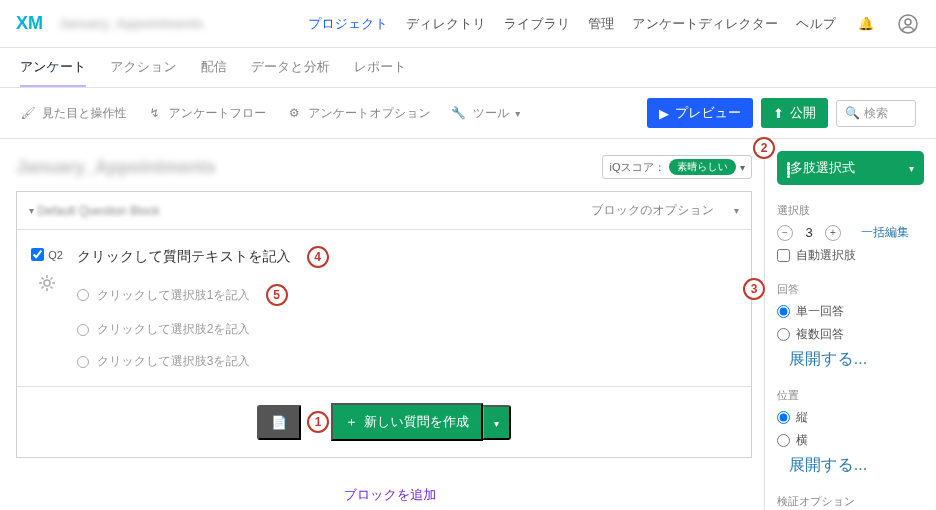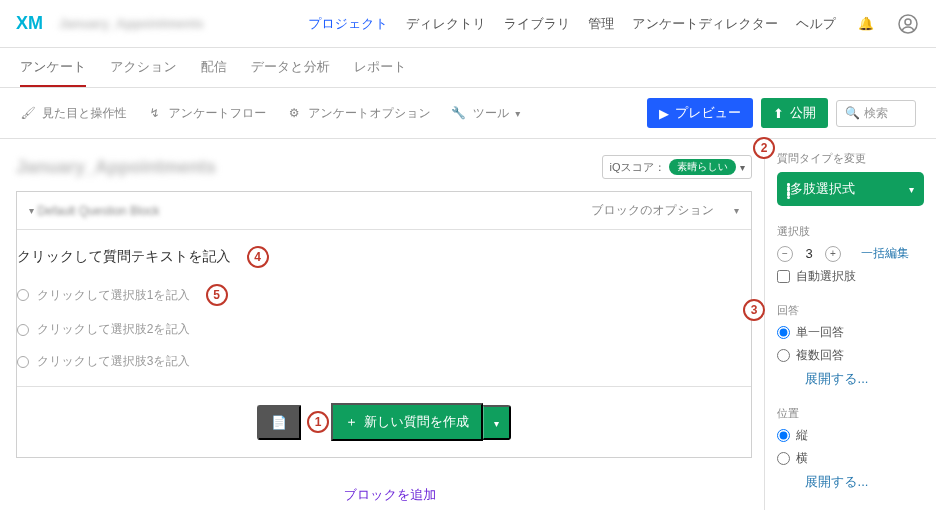--- a/index.html
+++ b/index.html
@@ -6,21 +6,21 @@
 body { font-family: -apple-system, BlinkMacSystemFont, "Segoe UI", sans-serif; font-size: 13px; color: #333; background: #fff; width: 936px; }
 .header { display: flex; align-items: center; height: 48px; border-bottom: 1px solid #e0e0e0; padding: 0 16px; }
 .logo { font-weight: 700; font-size: 18px; color: #00b4d8; margin-right: 16px; }
 .proj-name { color: #bbb; font-weight: 600; filter: blur(3px); flex: none; }
 .nav-main { display: flex; margin-left: auto; align-items: center; gap: 18px; justify-content: flex-end; }
 .nav-main a { color: #555; text-decoration: none; font-size: 13px; }
 .nav-main a.active { color: #1e5eff; }
 .icon-btn { width: 24px; height: 24px; display: inline-flex; align-items: center; justify-content: center; color: #888; cursor: pointer; }
 .subnav { display: flex; gap: 24px; padding: 10px 20px 0; border-bottom: 1px solid #e0e0e0; height: 40px; }
 .subnav a { color: #888; text-decoration: none; padding-bottom: 10px; font-size: 13px; }
-.subnav a.active { color: #737373; border-bottom: 2px solid #b91c1c; }
+.subnav a.active { color: #0f172a; border-bottom: 2px solid #c4b5fd; }
 .toolbar { display: flex; align-items: center; padding: 10px 20px; gap: 20px; border-bottom: 1px solid #e0e0e0; }
 .tool { display: inline-flex; align-items: center; gap: 6px; color: #888; font-size: 12px; cursor: pointer; }
 .tool-icon { width: 16px; height: 16px; display: inline-flex; align-items: center; justify-content: center; }
 .toolbar-right { margin-left: auto; display: flex; gap: 8px; align-items: center; }
 .btn { display: inline-flex; align-items: center; gap: 6px; padding: 6px 12px; border-radius: 3px; font-size: 13px; cursor: pointer; border: none; color: #fff; }
 .btn-preview { background: #1e5eff; }
 .btn-publish { background: #0f9f5e; }
 .search-box { border: 1px solid #ccc; border-radius: 3px; padding: 4px 8px; display: inline-flex; align-items: center; gap: 4px; width: 80px; color: #999; font-size: 12px; }
 .content { display: flex; }
 .main { flex: 1; padding: 16px 0 16px 16px; }
@@ -56,21 +56,21 @@
 .list-icon-line { width: 10px; height: 2px; background: #fff; display: block; }
 .list-icon-row { display: flex; gap: 2px; align-items: center; }
 .stepper { display: flex; align-items: center; gap: 6px; }
 .step-btn { width: 16px; height: 16px; border: 1px solid #aaa; border-radius: 50%; display: inline-flex; align-items: center; justify-content: center; font-size: 10px; color: #666; cursor: pointer; }
 .step-val { width: 20px; text-align: center; font-size: 13px; }
 .link { color: #2a7ab0; font-size: 12px; cursor: pointer; margin-left: 14px; }
 .cb { display: flex; align-items: center; gap: 6px; font-size: 12px; color: #555; margin-top: 6px; }
 .cb input { width: 13px; height: 13px; }
 .radio-opt { display: flex; align-items: center; gap: 6px; font-size: 12px; color: #555; margin-bottom: 6px; }
 .radio-opt input { width: 13px; height: 13px; }
-.expand { color: #2a7ab0; font-size: 13px; margin-left: 28px; cursor: pointer; }
+.expand { color: #2a7ab0; font-size: 16px; margin-left: 12px; cursor: pointer; }
 .anno { position: absolute; width: 22px; height: 22px; border: 2.5px solid #c0392b; border-radius: 50%; display: flex; align-items: center; justify-content: center; color: #c0392b; font-weight: 700; font-size: 12px; background: #fff; z-index: 10; }
 .chev { font-size: 10px; }
 </style>
 </head>
 <body>
 
 <div class="header">
   <span class="logo">XM</span>
   <span class="proj-name">January_Appointments</span>
   <div class="nav-main">
@@ -147,20 +147,30 @@
     <div class="block">
       <div class="block-hdr">
         <span class="chev">▾</span>&nbsp;
         <span class="block-name">Default Question Block</span>
         <span class="block-opts">
             <span>ブロックのオプション</span> 
             <span class="chev">▾</span>
           </span>
       </div>
       <div class="question">
+        <div class="q-left">
+          <label class="q-check">
+              <input type="checkbox" checked="" style="">
+              <span>Q2</span>
+            </label>
+          <span class="gear"><svg width="20" height="20" viewBox="0 0 20 20">
+                <circle cx="10" cy="10" r="3" fill="none" stroke="#aaa" stroke-width="1.5"></circle>
+                <path d="M10 2v3M10 15v3M2 10h3M15 10h3M4.5 4.5l2 2M13.5 13.5l2 2M15.5 4.5l-2 2M6.5 13.5l-2 2" stroke="#aaa" stroke-width="1.5"></path>
+              </svg></span>
+        </div>
         <div class="q-body">
           <div class="q-text" style="position:relative">
             <span>クリックして質問テキストを記入</span>
             <span class="anno" style="position:static;margin-left:8px">4</span>
           </div>
           <div class="choices">
             <div class="choice">
                 <span class="radio-empty"></span>
                 <span>クリックして選択肢1を記入</span>
                 <span class="anno" style="position:static;margin-left:8px">5</span>
@@ -196,21 +206,20 @@
         &nbsp;
         
         
       </div>
     </div>
   </div>
 
   <div class="sidebar">
     <span class="anno" style="top:-2px;left:-12px">2</span>
     <div class="sb-section">
-      <div class="sb-label">質問タイプを変更</div>
       <div class="qtype-dd">
         <span class="list-icon">
           <span class="list-icon-row">
               <span></span>
               <span class="list-icon-line"></span>
             </span>
           <span class="list-icon-row">
               <span></span>
               <span class="list-icon-line"></span>
             </span>

